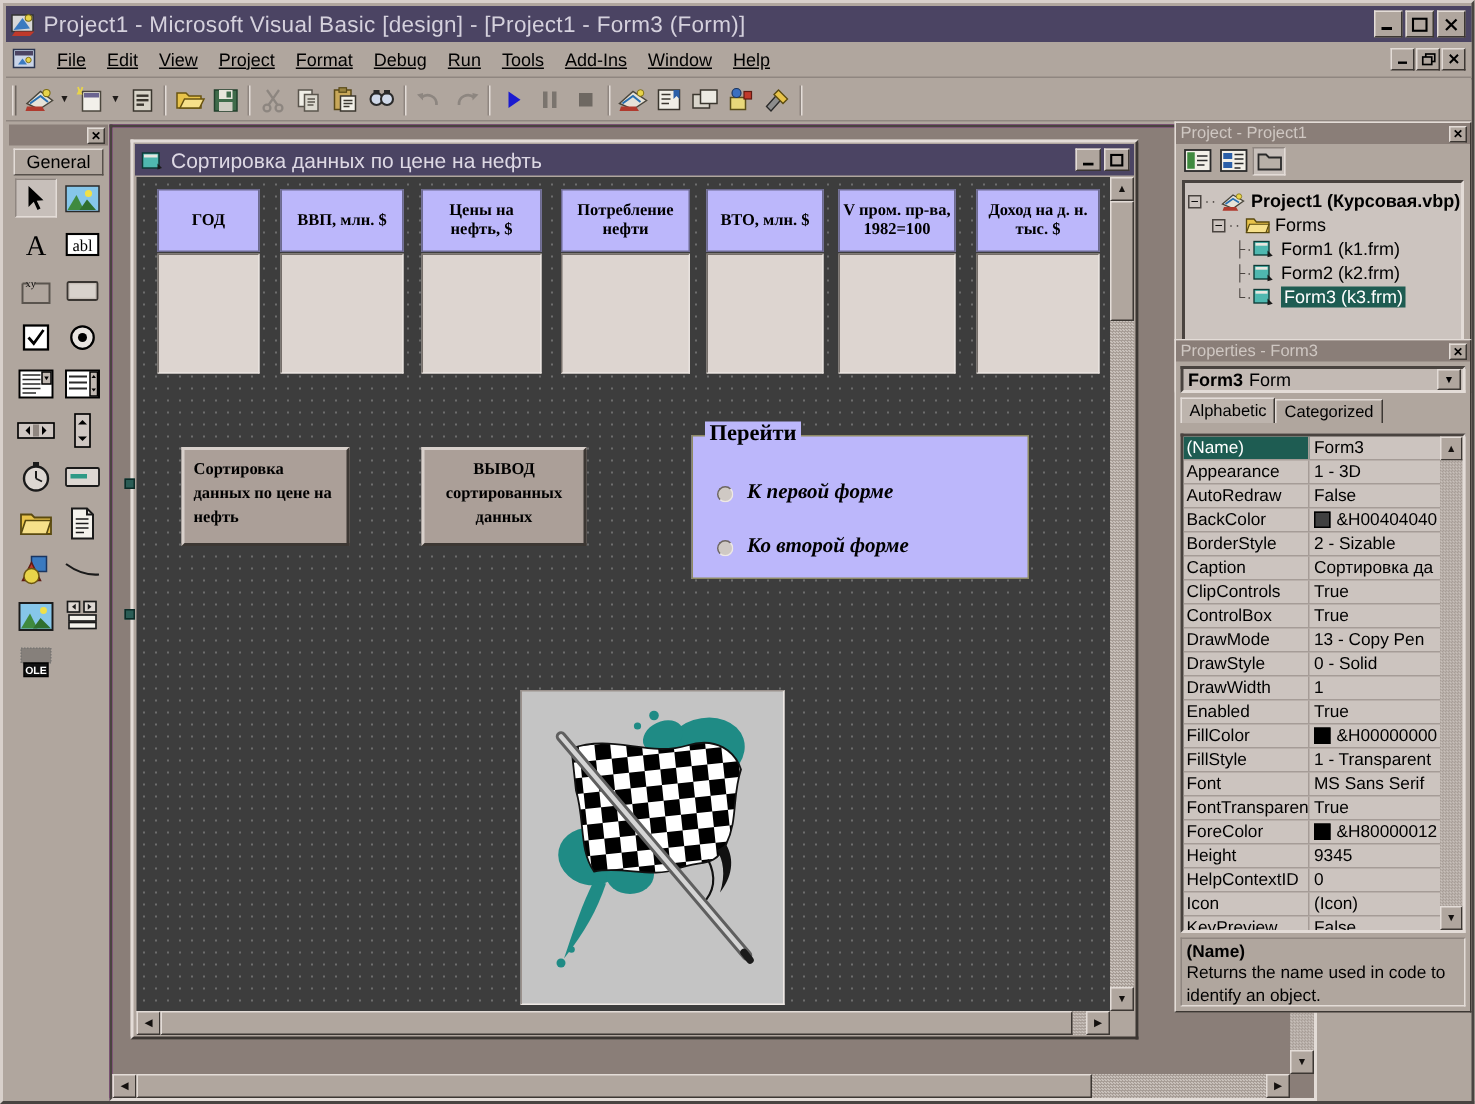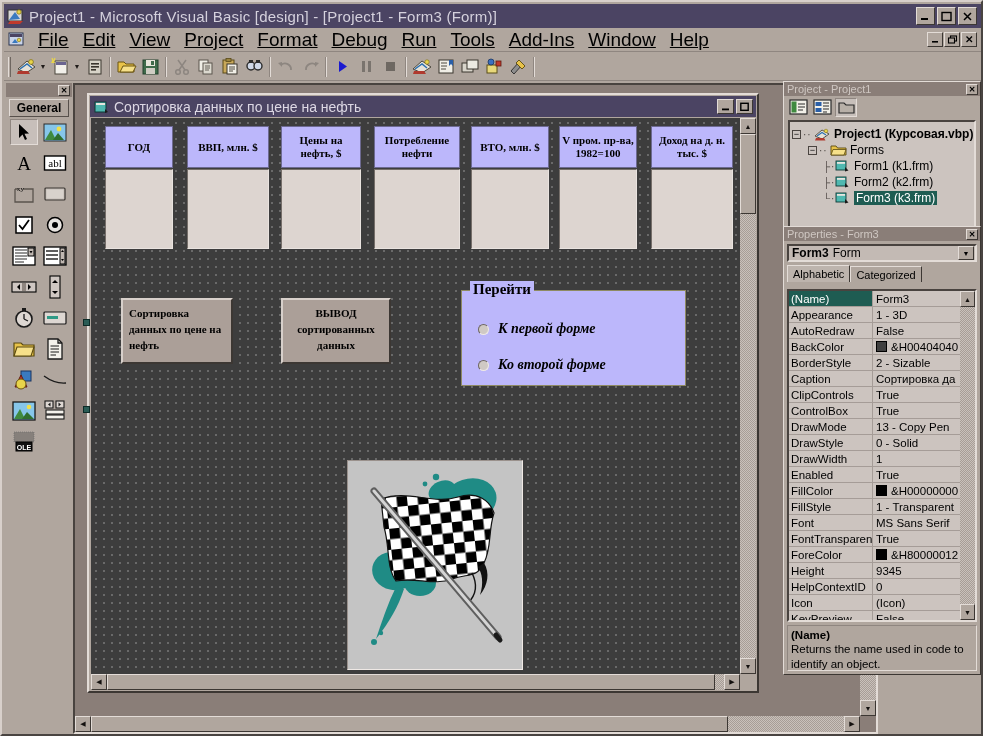--- a/index.html
+++ b/index.html
@@ -45,21 +45,21 @@
 
   
   #menubar {
     position: absolute; left: 2px; top: 26px; width: 977px; height: 24px;
     background: #b0a69e;
     display: flex; align-items: center;
     border-bottom: 1px solid #8f8680;
   }
   #menubar .mdi-icon { width: 17px; height: 16px; margin: 0 6px 0 4px; position: relative; }
   .menu-item {
-    padding: 2px 7px; font-size: 19px; color: #000; white-space: nowrap;
+    padding: 2px 7px; font-size: 12px; color: #000; white-space: nowrap;
   }
   .menu-item u { text-decoration: underline; }
   .mdi-wbtns { position: absolute; right: 4px; top: 4px; display: flex; gap: 1px; }
   .mdi-wbtn {
     width: 16px; height: 15px; background: #b0a69e;
     border: 1px solid; border-color: #e3dcd7 #3c3733 #3c3733 #e3dcd7;
     display: flex; align-items: center; justify-content: center;
     font-size: 9px; font-weight: bold; color: #14110f; line-height: 1;
   }
 
@@ -97,21 +97,21 @@
   .xbtn {
     width: 12px; height: 11px; background: #b0a69e;
     border: 1px solid; border-color: #e3dcd7 #3c3733 #3c3733 #e3dcd7;
     font-size: 8px; font-weight: bold; line-height: 9px; text-align: center; color: #000;
   }
   #toolbox .general-tab {
     margin: 2px 3px; height: 18px;
     background: #b0a69e; border: 1px solid;
     border-color: #e3dcd7 #57504b #57504b #e3dcd7;
     display: flex; align-items: center; justify-content: center;
-    font-size: 12px; color: #000; font-weight: bold;
+    font-size: 12px; color: #000;
   }
   .tbx-grid {
     margin: 2px 2px; display: grid; grid-template-columns: 1fr 1fr;
     row-gap: 5px; justify-items: center;
   }
   .tbx-cell { width: 28px; height: 26px; position: relative;
               display:flex; align-items:center; justify-content:center; }
   .tbx-cell.sel {
     background: #c7bfba;
     border: 1px solid; border-color: #8f8680 #e3dcd7 #e3dcd7 #8f8680;

